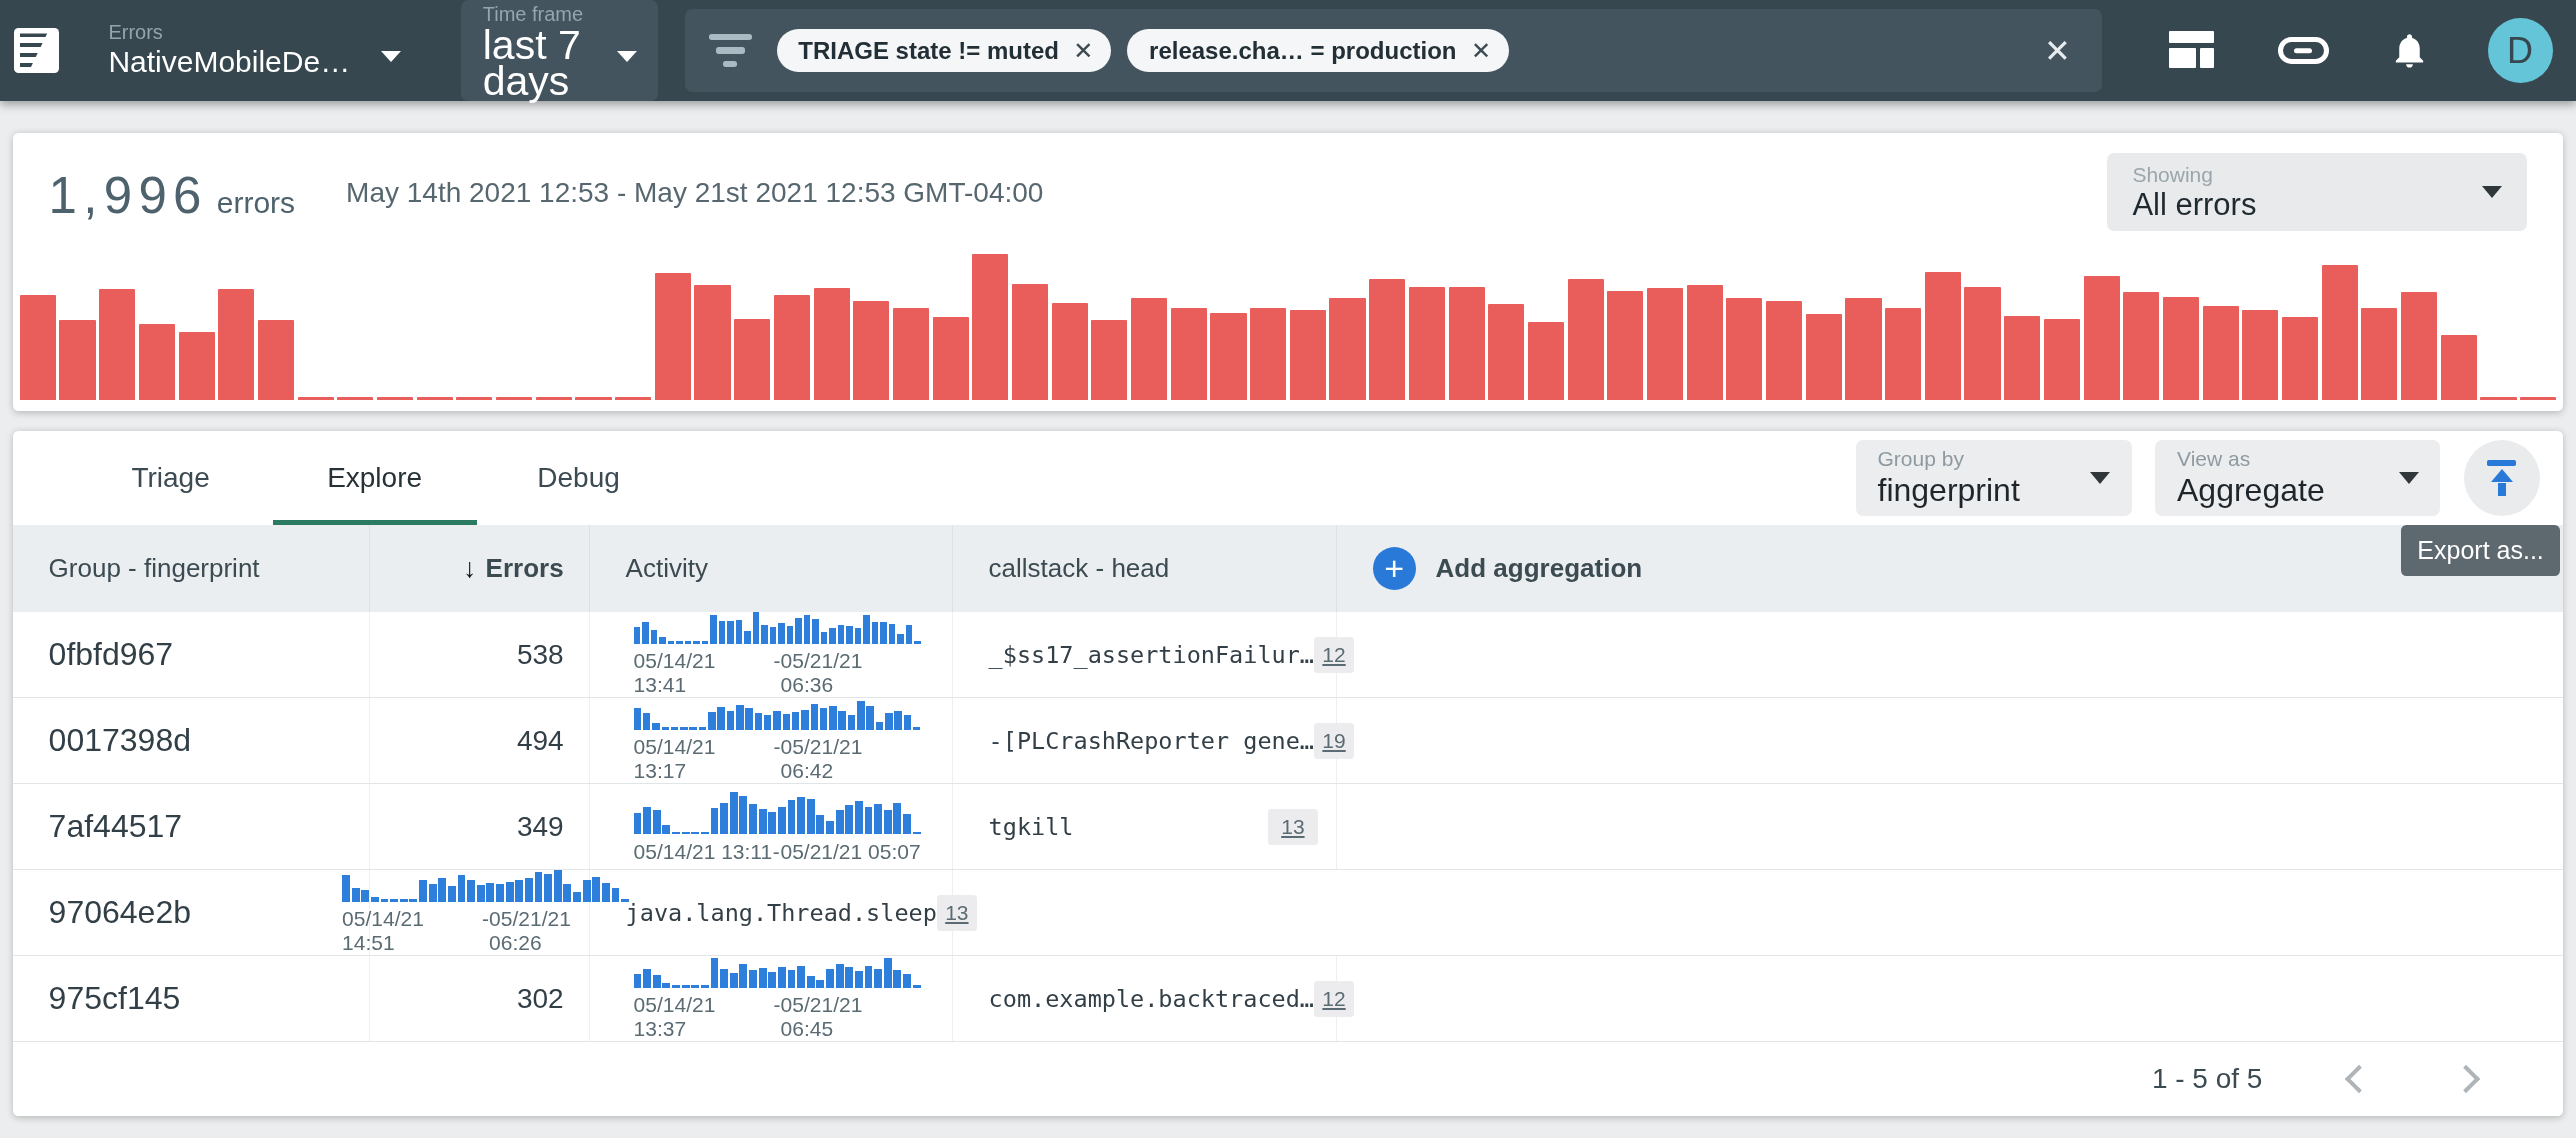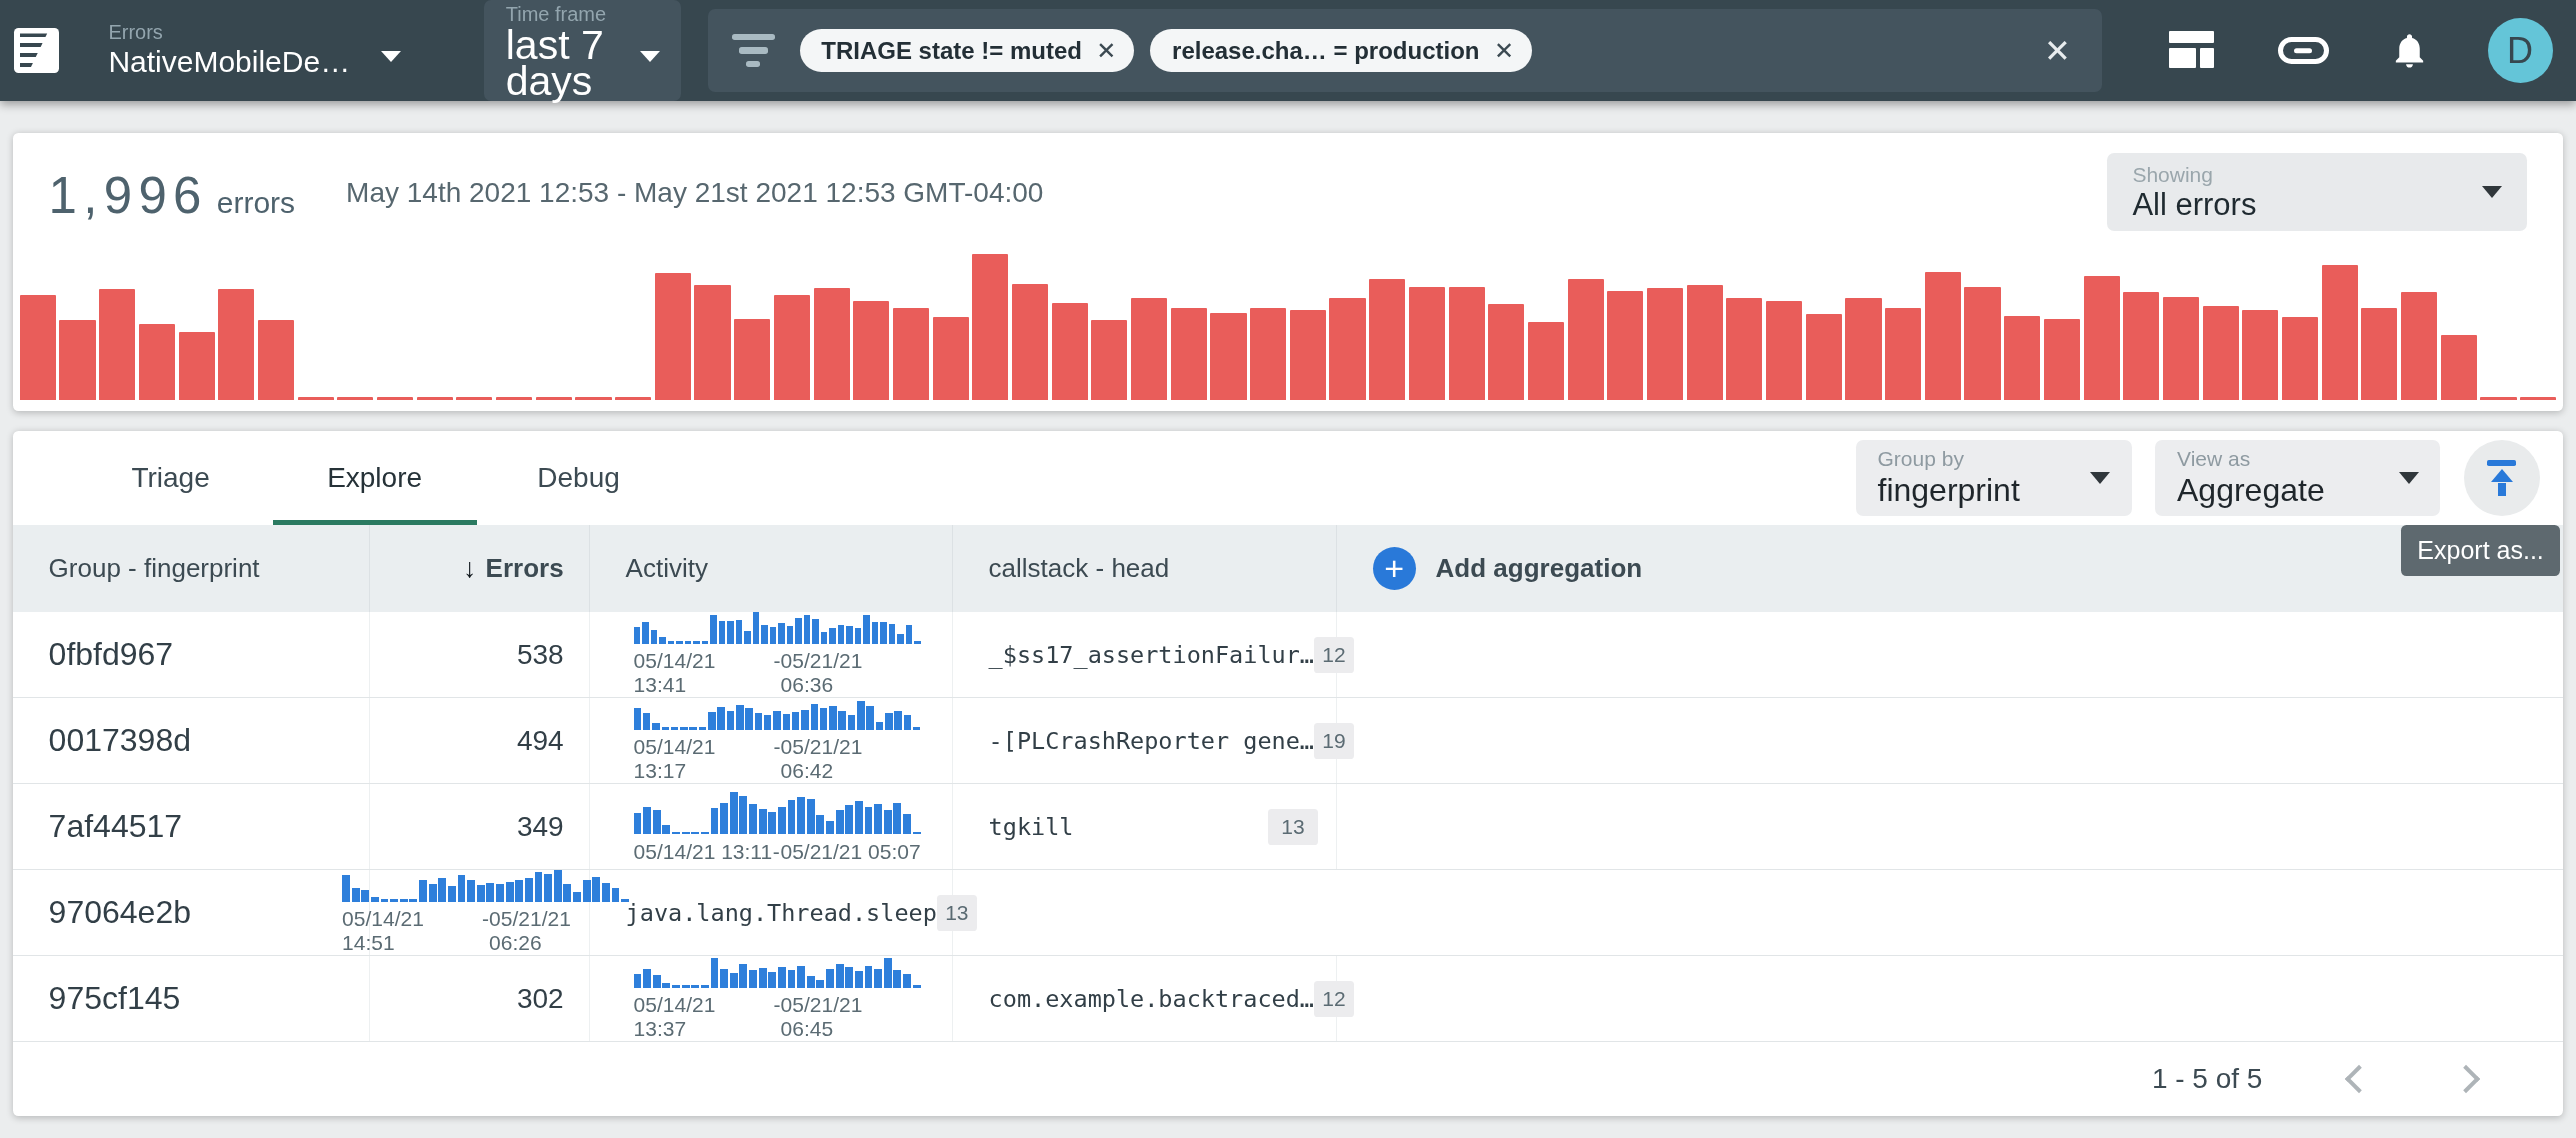--- a/index.html
+++ b/index.html
@@ -11,21 +11,21 @@
             box-shadow:0 3.6px 9px rgba(0,0,0,.35); position:relative; z-index:5; }
   .logo { width:45px; height:45px; background:#fff; border-radius:4.5px; margin-left:1.8px; position:relative; overflow:hidden; flex:none; }
   .logo .stripes { position:absolute; inset:5.4px; background:repeating-linear-gradient(180deg,#37474F 0 4.5px,#ffffff 4.5px 10px);
                    clip-path:polygon(0 0,80% 0,32% 100%,0 100%); }
   .selector { margin-left:49px; display:flex; align-items:center; cursor:pointer; }
   .selector .txt .lbl { font-size:20px; color:#93A5AE; line-height:23.5px; }
   .selector .txt .val { font-size:30px; color:#FFFFFF; line-height:36px; }
   .caret { width:0; height:0; border-left:10px solid transparent; border-right:10px solid transparent;
            border-top:11.7px solid #fff; margin-left:31px; margin-top:12.6px; }
   .box { background:#44545E; border-radius:7.2px; padding:10.8px 21.6px; display:flex; align-items:center; }
-  .timeframe { margin-left:83px; height:101px; width:197px; justify-content:space-between; cursor:pointer; }
+  .timeframe { margin-left:60px; height:101px; width:197px; justify-content:space-between; cursor:pointer; }
   .timeframe .lbl { font-size:20px; color:#93A5AE; line-height:25px; }
   .timeframe .val { font-size:41px; color:#fff; line-height:36px; }
   .timeframe .caret { margin-left:12.6px; }
   .searchbar { margin-left:27px; height:83px; flex:1 1 auto; max-width:1463px; padding:0 23.5px; gap:16px; }
   .filter-icon { width:43px; display:flex; flex-direction:column; align-items:center; gap:7.2px; margin-right:9px; flex:none; }
   .filter-icon i { display:block; height:6.3px; border-radius:2.7px; background:#A9BAC2; }
   .filter-icon i:nth-child(1){ width:43px; } .filter-icon i:nth-child(2){ width:29px; } .filter-icon i:nth-child(3){ width:14.4px; }
   .chip { background:#F4F6F7; border-radius:901px; height:43px; display:flex; align-items:center;
           padding:0 18px 0 21.6px; gap:14.4px; cursor:pointer; }
   .chip .chip-txt { font-size:24px; font-weight:bold; color:#232F36; white-space:nowrap; }
@@ -102,21 +102,21 @@
   .t-row .cell:last-child { border-right:none; }
   .fp { font-size:32px; color:#323F47; }
   .errors-val { justify-content:flex-end; font-size:28px; color:#323F47; }
   .activity-cell { flex-direction:column; justify-content:center; align-items:flex-start; padding-left:38px !important; }
   .spark { width:287px; height:45px; display:flex; align-items:flex-end; gap:1.8px; }
   .spark .bar { flex:1 1 0; background:#2E7FDB; min-height:2.7px; }
   .spark-dates { width:287px; display:flex; justify-content:space-between; font-size:21px; color:#5B6B73; margin-top:5.4px; }
   .callstack-cell { justify-content:space-between; padding-right:18px !important; }
   .cs-text { font-family:"DejaVu Sans Mono", monospace; font-size:23.5px; color:#323F47; white-space:nowrap; }
   .badge { background:#ECECEE; border-radius:3.6px; min-width:40px; height:36px; display:flex; align-items:center;
-           justify-content:center; font-size:21px; color:#5B6B73; padding:0 13px; }
+           justify-content:center; font-size:21px; color:#5B6B73; padding:0 13px;text-decoration:underline; }
 
   
   .pagination { height:74px; display:flex; align-items:center; justify-content:flex-end; padding-right:87px; gap:87px; }
   .pag-text { font-size:28px; color:#3C4A52; }
   .chev { width:20px; height:20px; border-style:solid; border-color:#AEB4B8; border-width:0; cursor:pointer; }
   .chev-left { border-left-width:4.5px; border-bottom-width:4.5px; transform:rotate(45deg); }
   .chev-right { border-right-width:4.5px; border-top-width:4.5px; transform:rotate(45deg); }
 </style>
 </head>
 <body>

